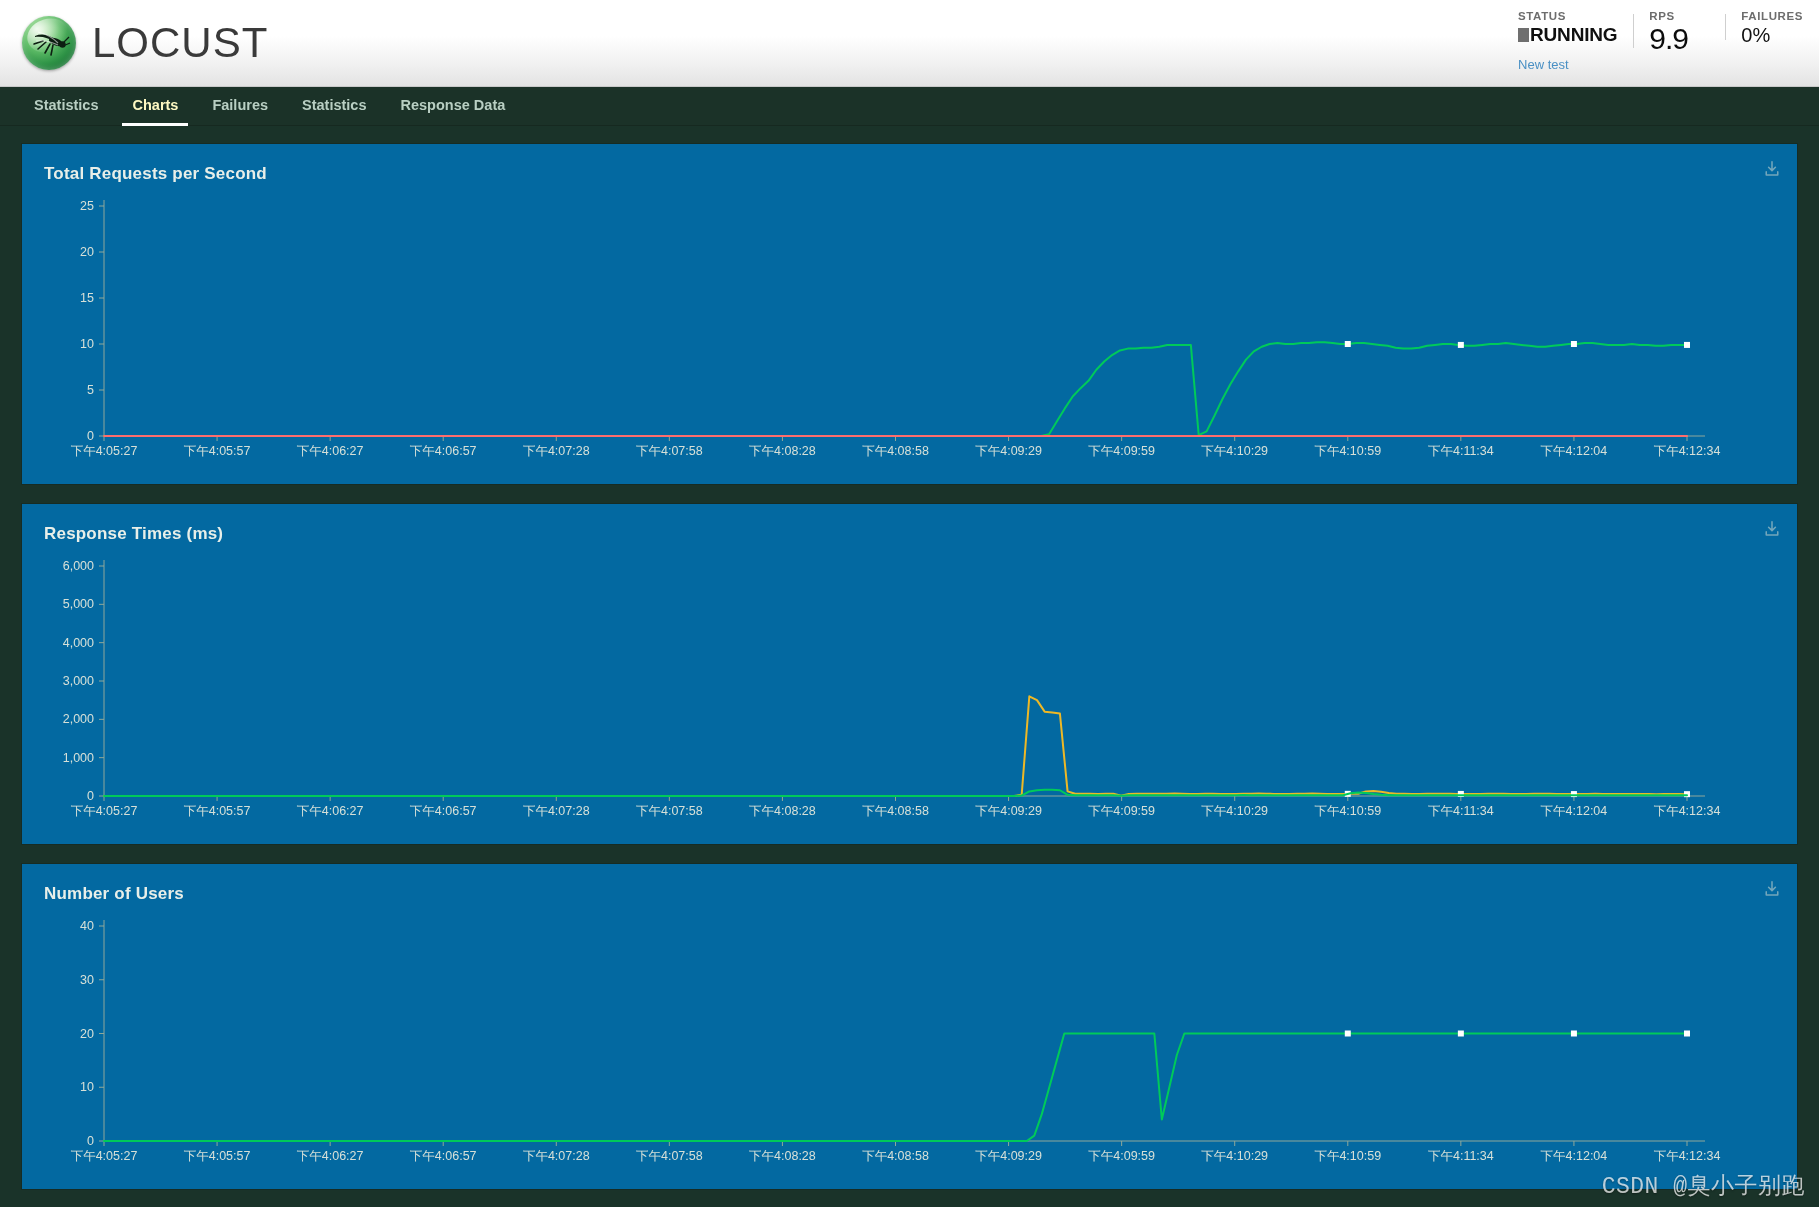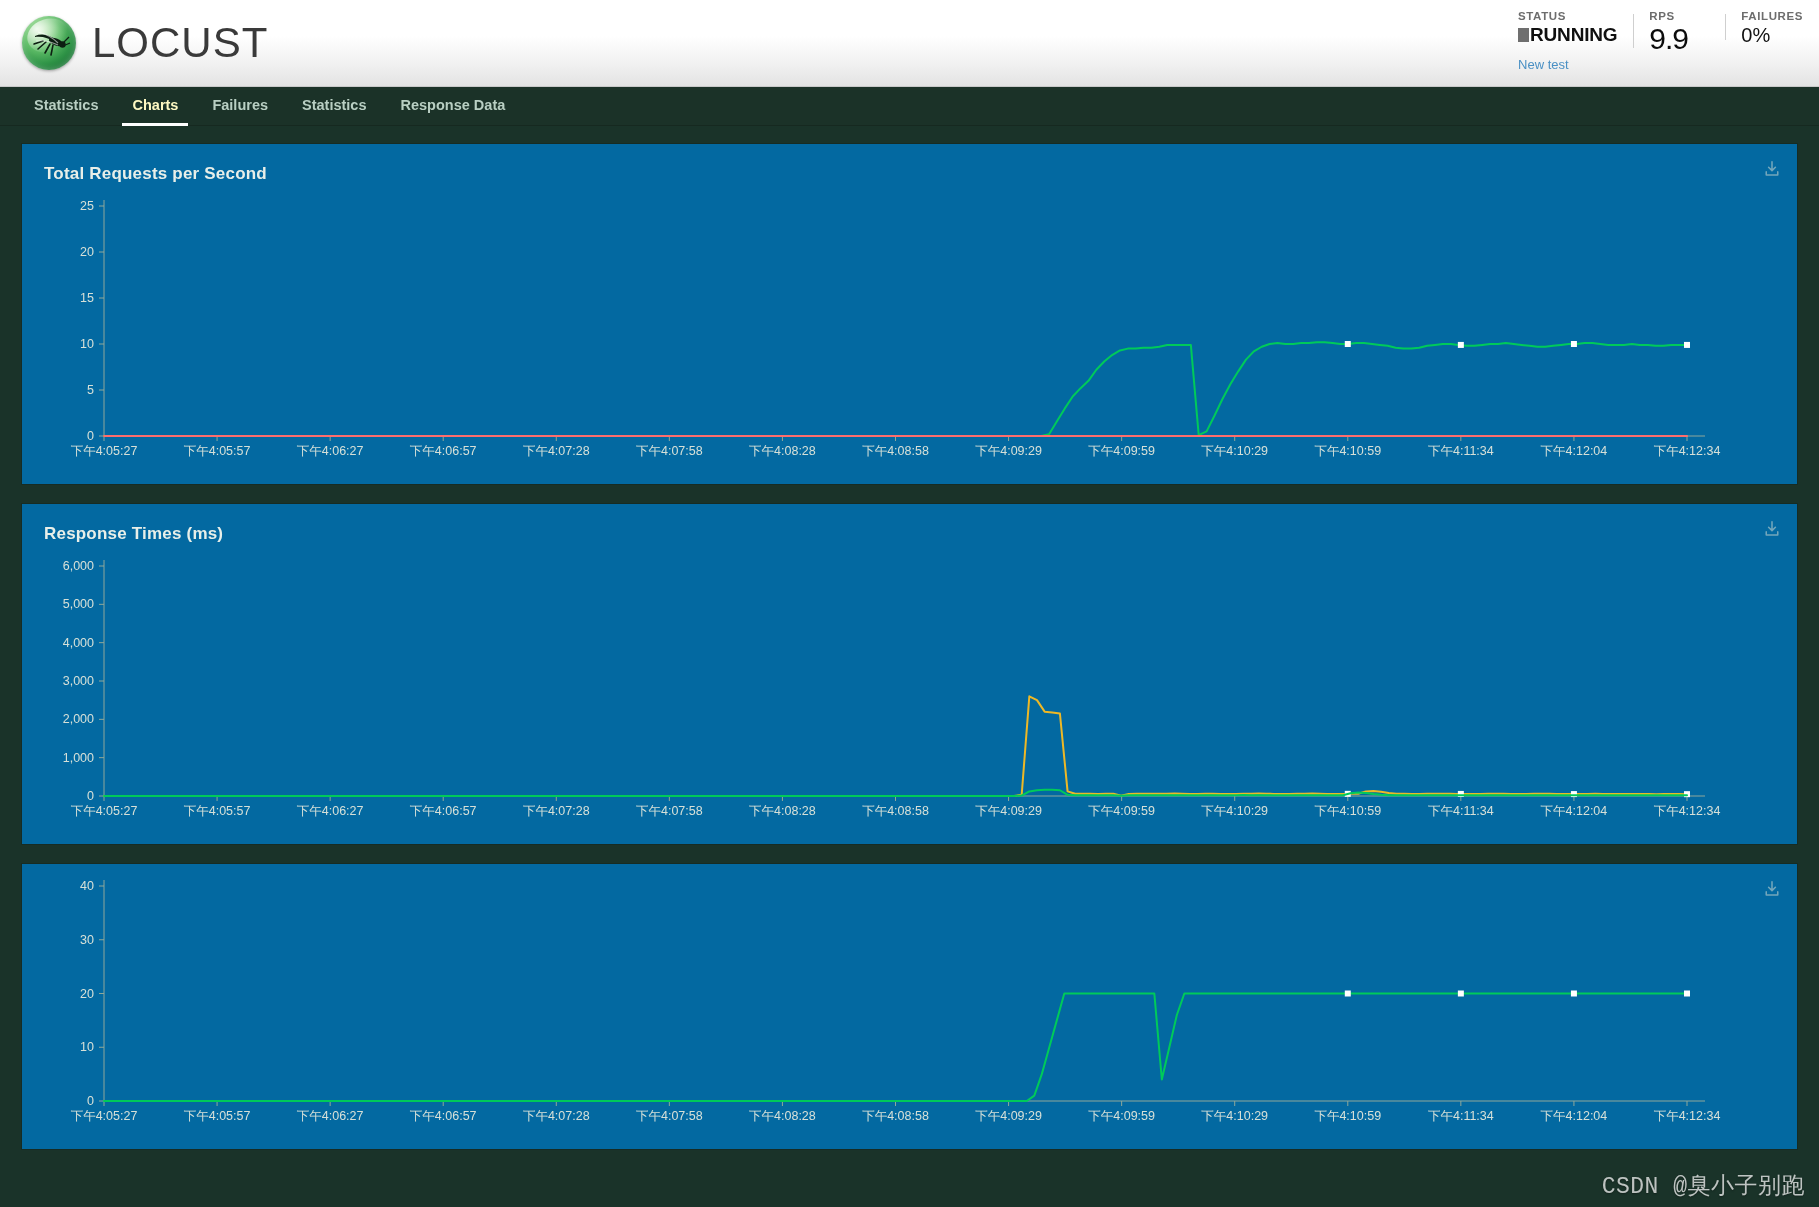--- a/index.html
+++ b/index.html
@@ -273,20 +273,21 @@
           <rect x="1322.79" y="246.85" width="6" height="6" fill="#ffffff"></rect>
           <rect x="1435.86" y="246.93" width="6" height="6" fill="#ffffff"></rect>
           <rect x="1548.93" y="247.08" width="6" height="6" fill="#ffffff"></rect>
           <rect x="1662.00" y="247.16" width="6" height="6" fill="#ffffff"></rect>
           <path d="M 82.00 252.00 L 89.65 252.00 L 97.29 252.00 L 104.94 252.00 L 112.59 252.00 L 120.24 252.00 L 127.88 252.00 L 135.53 252.00 L 143.18 252.00 L 150.83 252.00 L 158.47 252.00 L 166.12 252.00 L 173.77 252.00 L 181.42 252.00 L 189.06 252.00 L 196.71 252.00 L 204.36 252.00 L 212.00 252.00 L 219.65 252.00 L 227.30 252.00 L 234.95 252.00 L 242.59 252.00 L 250.24 252.00 L 257.89 252.00 L 265.54 252.00 L 273.18 252.00 L 280.83 252.00 L 288.48 252.00 L 296.13 252.00 L 303.77 252.00 L 311.42 252.00 L 319.07 252.00 L 326.71 252.00 L 334.36 252.00 L 342.01 252.00 L 349.66 252.00 L 357.30 252.00 L 364.95 252.00 L 372.60 252.00 L 380.25 252.00 L 387.89 252.00 L 395.54 252.00 L 403.19 252.00 L 410.84 252.00 L 418.48 252.00 L 426.13 252.00 L 433.78 252.00 L 441.43 252.00 L 449.07 252.00 L 456.72 252.00 L 464.37 252.00 L 472.01 252.00 L 479.66 252.00 L 487.31 252.00 L 494.96 252.00 L 502.60 252.00 L 510.25 252.00 L 517.90 252.00 L 525.55 252.00 L 533.19 252.00 L 540.84 252.00 L 548.49 252.00 L 556.14 252.00 L 563.78 252.00 L 571.43 252.00 L 579.08 252.00 L 586.72 252.00 L 594.37 252.00 L 602.02 252.00 L 609.67 252.00 L 617.31 252.00 L 624.96 252.00 L 632.61 252.00 L 640.26 252.00 L 647.90 252.00 L 655.55 252.00 L 663.20 252.00 L 670.85 252.00 L 678.49 252.00 L 686.14 252.00 L 693.79 252.00 L 701.43 252.00 L 709.08 252.00 L 716.73 252.00 L 724.38 252.00 L 732.02 252.00 L 739.67 252.00 L 747.32 252.00 L 754.97 252.00 L 762.61 252.00 L 770.26 252.00 L 777.91 252.00 L 785.56 252.00 L 793.20 252.00 L 800.85 252.00 L 808.50 252.00 L 816.14 252.00 L 823.79 252.00 L 831.44 252.00 L 839.09 252.00 L 846.73 252.00 L 854.38 252.00 L 862.03 252.00 L 869.68 252.00 L 877.32 252.00 L 884.97 252.00 L 892.62 252.00 L 900.27 252.00 L 907.91 252.00 L 915.56 252.00 L 923.21 252.00 L 930.86 252.00 L 938.50 252.00 L 946.15 252.00 L 953.80 252.00 L 961.44 252.00 L 969.09 252.00 L 976.74 252.00 L 984.39 252.00 L 992.03 252.00 L 999.68 251.62 L 1007.33 247.40 L 1014.98 246.25 L 1022.62 245.87 L 1030.27 245.87 L 1037.92 246.25 L 1045.57 250.85 L 1053.21 251.23 L 1060.86 251.23 L 1068.51 251.23 L 1076.15 251.23 L 1083.80 251.23 L 1091.45 251.23 L 1099.10 251.81 L 1106.74 251.23 L 1114.39 251.16 L 1122.04 251.16 L 1129.69 251.23 L 1137.33 251.23 L 1144.98 251.23 L 1152.63 251.23 L 1160.28 251.23 L 1167.92 251.23 L 1175.57 251.23 L 1183.22 251.23 L 1190.86 251.23 L 1198.51 251.23 L 1206.16 251.23 L 1213.81 251.16 L 1221.45 251.08 L 1229.10 251.16 L 1236.75 251.23 L 1244.40 251.23 L 1252.04 251.23 L 1259.69 251.23 L 1267.34 251.23 L 1274.99 251.23 L 1282.63 251.23 L 1290.28 251.23 L 1297.93 251.23 L 1305.57 251.23 L 1313.22 251.23 L 1320.87 251.23 L 1328.52 249.32 L 1336.16 248.55 L 1343.81 248.93 L 1351.46 250.08 L 1359.11 250.85 L 1366.75 251.16 L 1374.40 251.23 L 1382.05 251.23 L 1389.70 251.23 L 1397.34 251.23 L 1404.99 251.23 L 1412.64 251.23 L 1420.29 251.23 L 1427.93 251.23 L 1435.58 251.23 L 1443.23 251.23 L 1450.87 251.23 L 1458.52 251.23 L 1466.17 251.23 L 1473.82 251.23 L 1481.46 251.23 L 1489.11 251.23 L 1496.76 251.23 L 1504.41 251.23 L 1512.05 251.23 L 1519.70 251.23 L 1527.35 251.23 L 1535.00 251.23 L 1542.64 251.23 L 1550.29 251.23 L 1557.94 251.23 L 1565.58 251.23 L 1573.23 251.23 L 1580.88 251.23 L 1588.53 251.23 L 1596.17 251.23 L 1603.82 251.23 L 1611.47 251.23 L 1619.12 251.23 L 1626.76 251.23 L 1634.41 251.23 L 1642.06 251.23 L 1649.71 251.23 L 1657.35 251.23 L 1665.00 251.23" fill="none" stroke="#00ca5a" stroke-width="2" stroke-linejoin="round" stroke-linecap="round"></path>
         </svg>
     </div>
   </div>
 
   <div class="panel">
+    <div class="panel-title">Number of Users</div>
     <svg class="dl-icon" viewBox="0 0 20 20">
       <path d="M10 2 v9 M6.2 8 L10 11.8 L13.8 8" fill="none" stroke="#cfd9d1" stroke-width="1.7" stroke-linecap="round" stroke-linejoin="round"></path>
       <path d="M3.6 13.2 v3.4 h12.8 v-3.4" fill="none" stroke="#cfd9d1" stroke-width="1.7" stroke-linecap="round" stroke-linejoin="round"></path>
     </svg>
     <div class="plot-wrap">
       <svg class="plot-svg" id="plot2" width="1775" height="285" viewBox="0 0 1775 285">
           <line x1="82" y1="16" x2="82" y2="237" stroke="#8fa89a" stroke-width="1"></line>
           <line x1="82" y1="237" x2="1683" y2="237" stroke="#8fa89a" stroke-width="1"></line>
           <line x1="77" y1="237" x2="82" y2="237" stroke="#8fa89a" stroke-width="1"></line>
           <text x="72" y="241" fill="#d6e0d8" font-size="12.5" text-anchor="end" font-family="&quot;Liberation Sans&quot;,&quot;DejaVu Sans&quot;,sans-serif">0</text>

